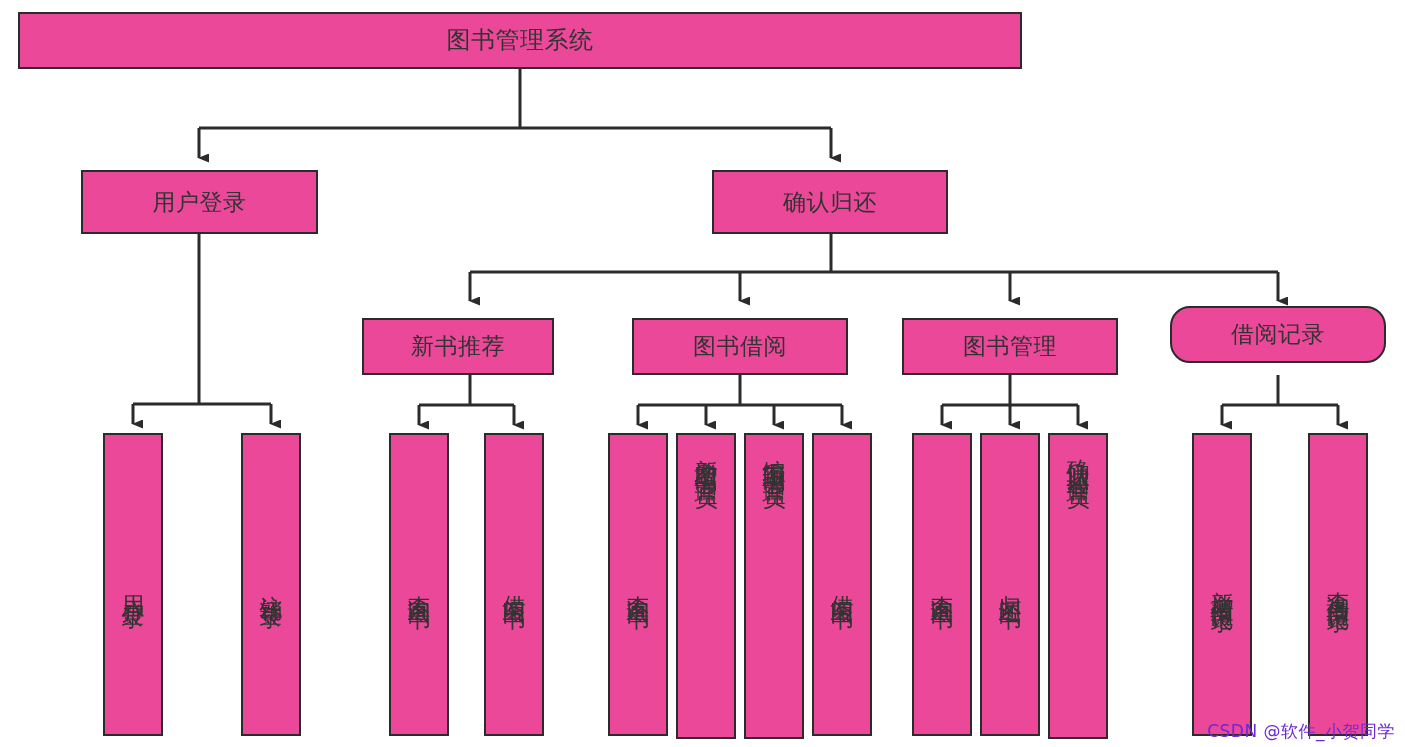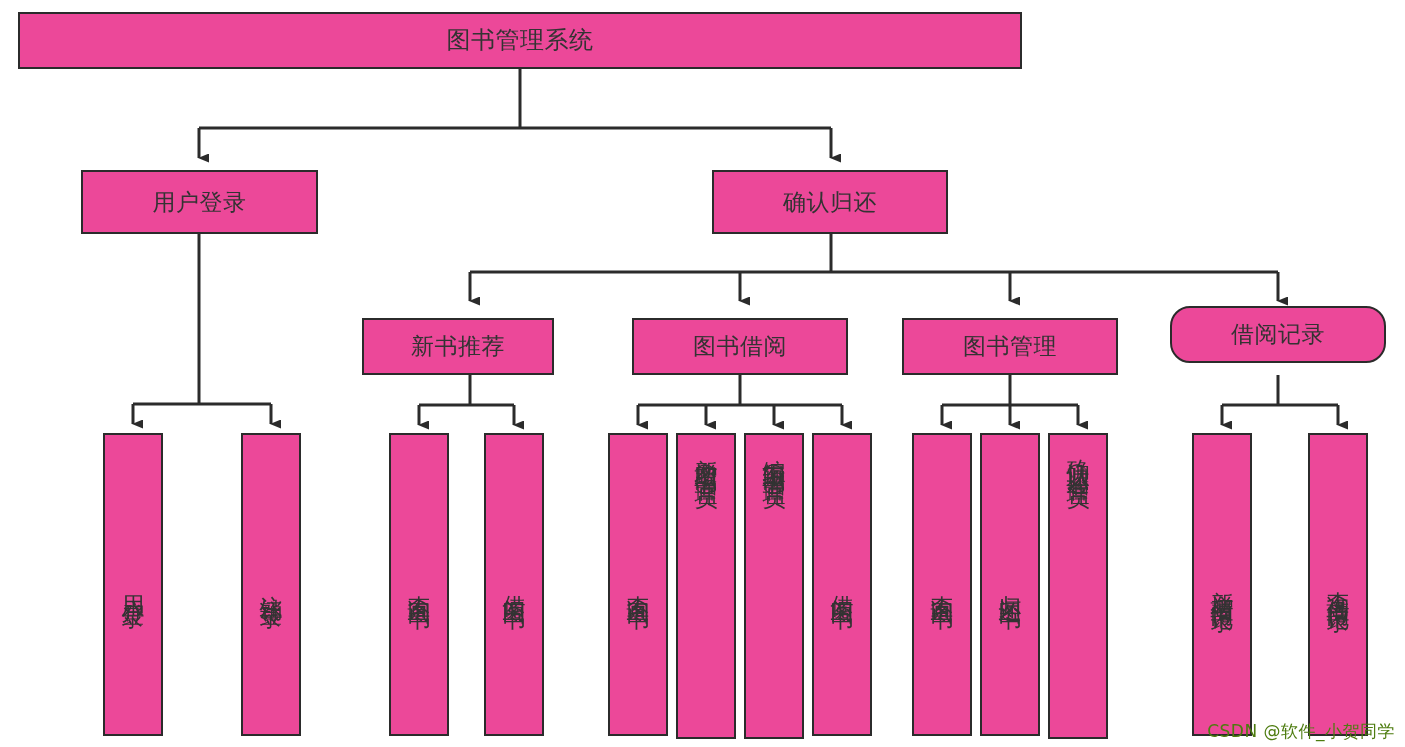--- a/index.html
+++ b/index.html
@@ -62,21 +62,21 @@
   .node.vert.centered{
     align-items:center;
     padding-top:0;
   }
   
   #watermark{
     position:absolute;
     right:10px;
     bottom:4px;
     font-size:17px;
-    color:#4d7c0f;
+    color:#6d28d9;
     letter-spacing:0.5px;
     white-space:nowrap;
     user-select:none;
   }
 </style>
 </head>
 <body>
 
 <div id="diagram-canvas">
 

